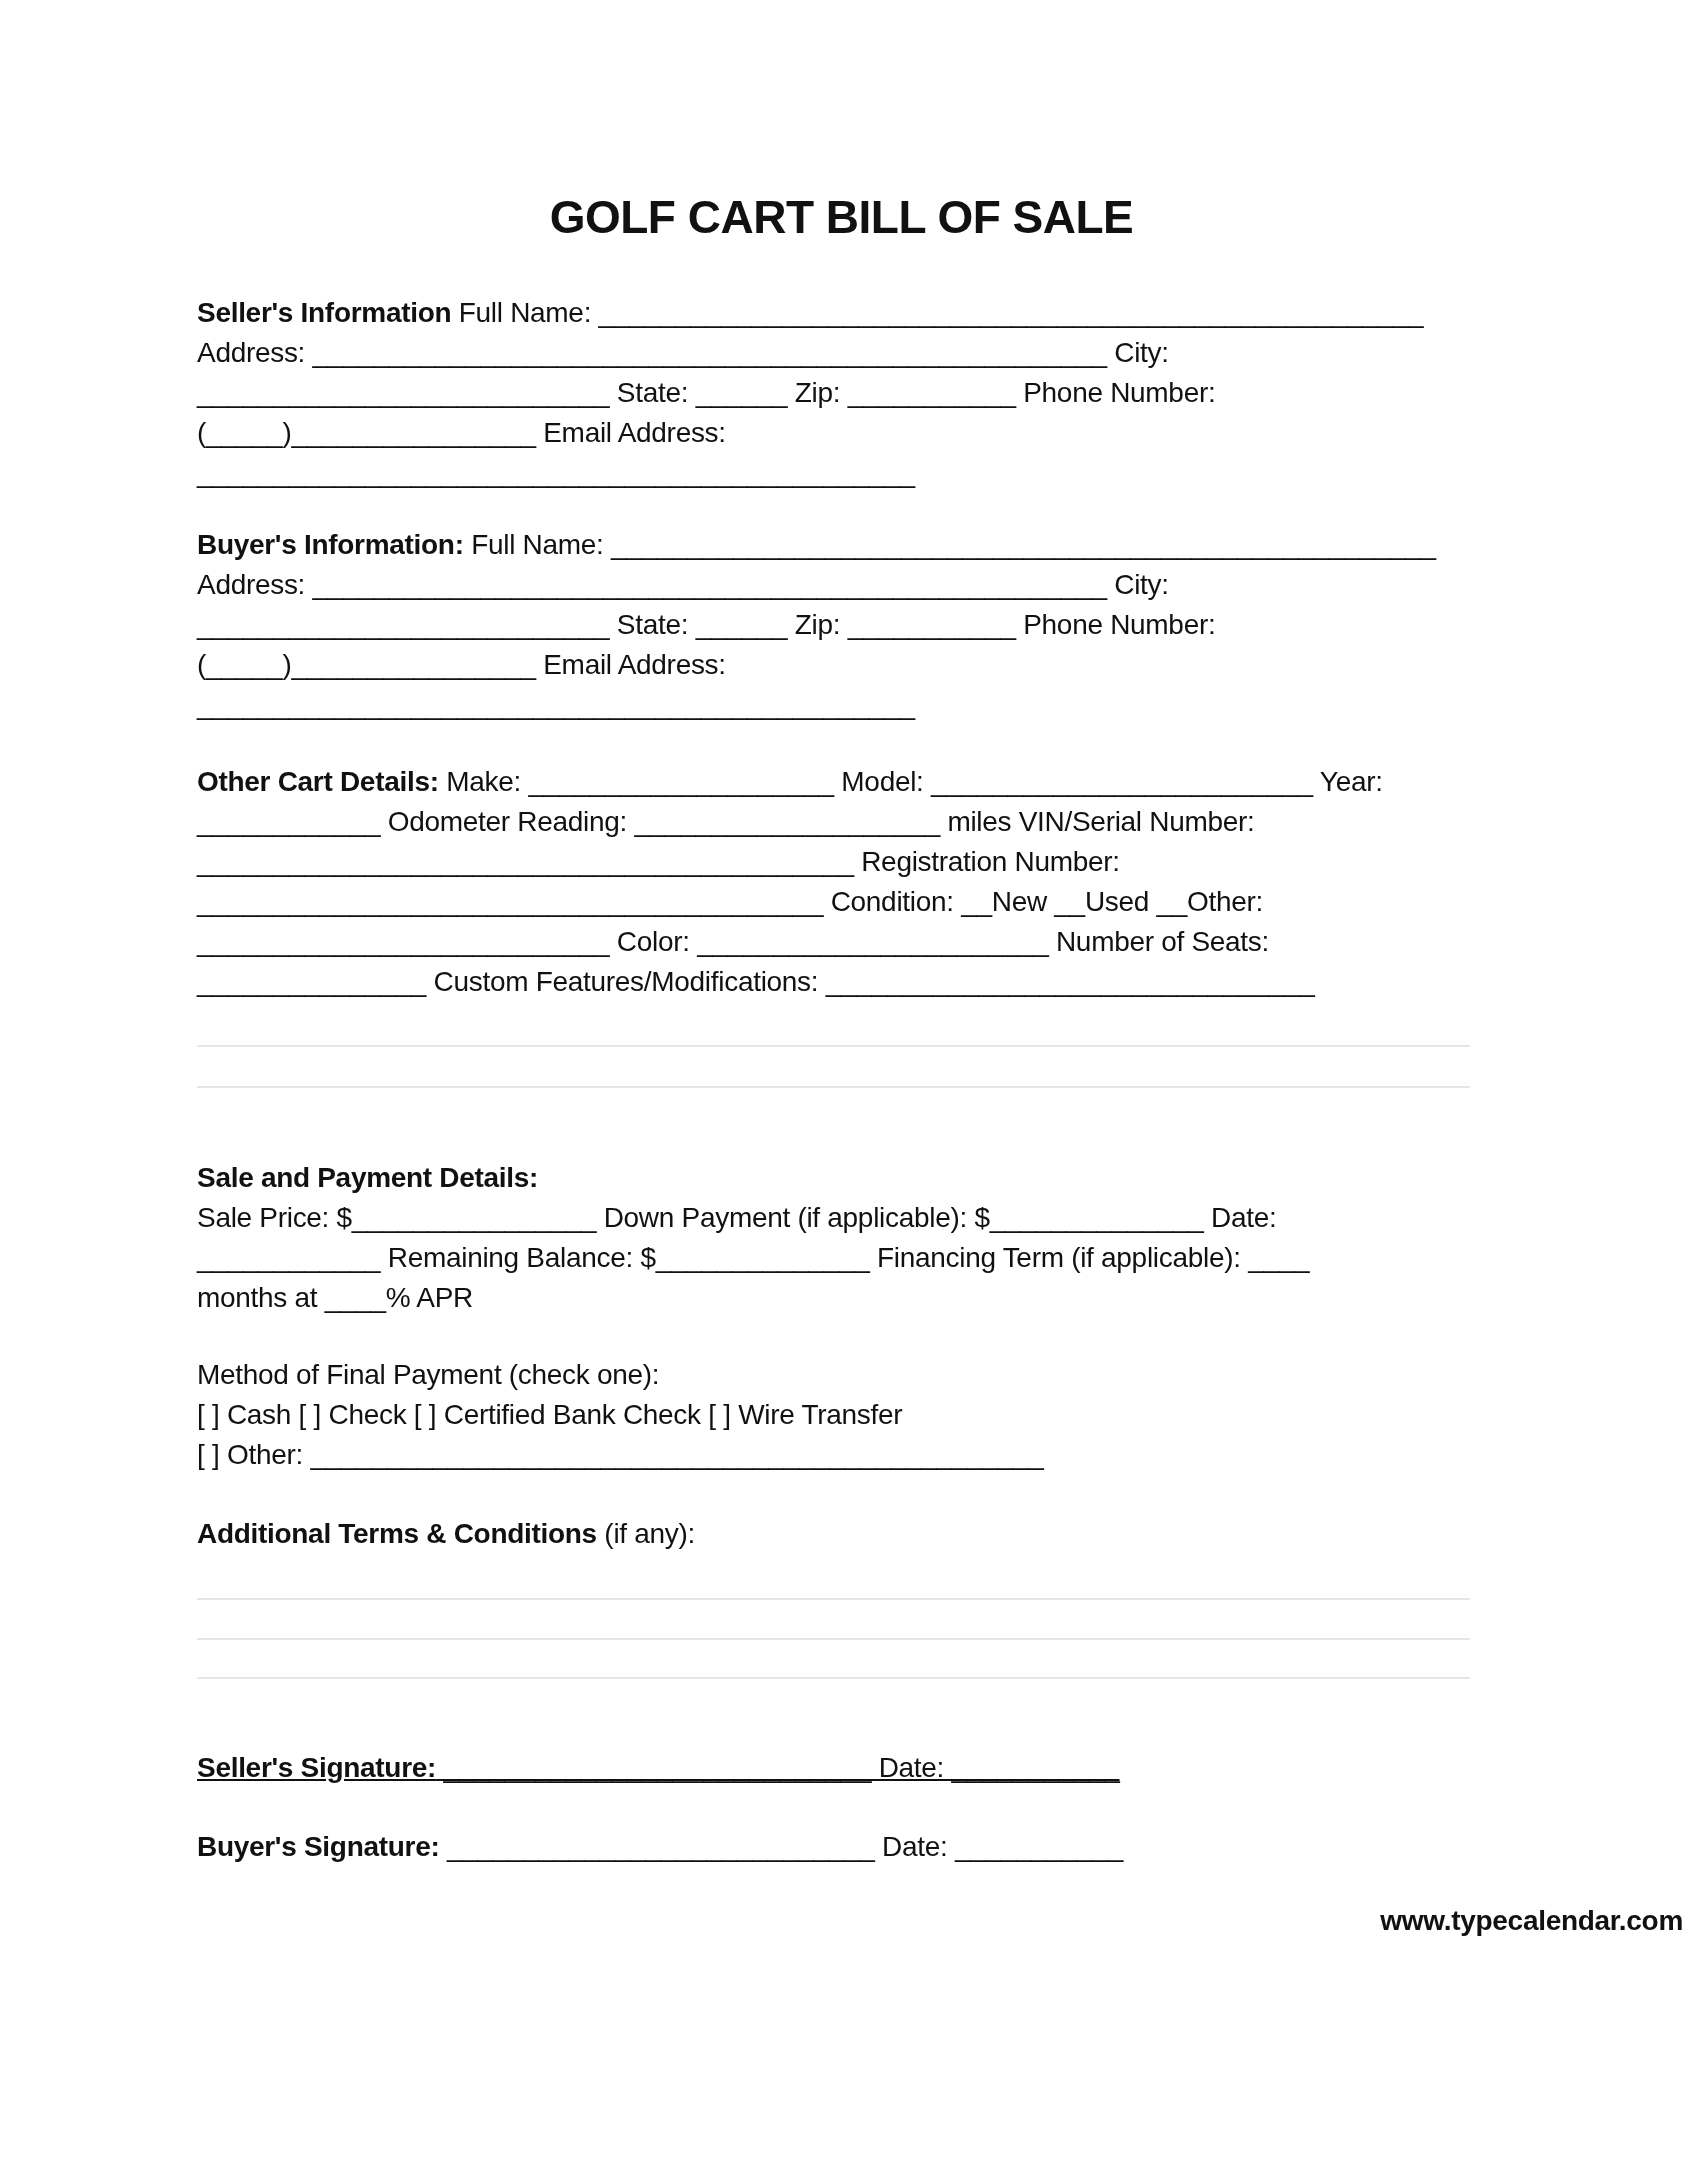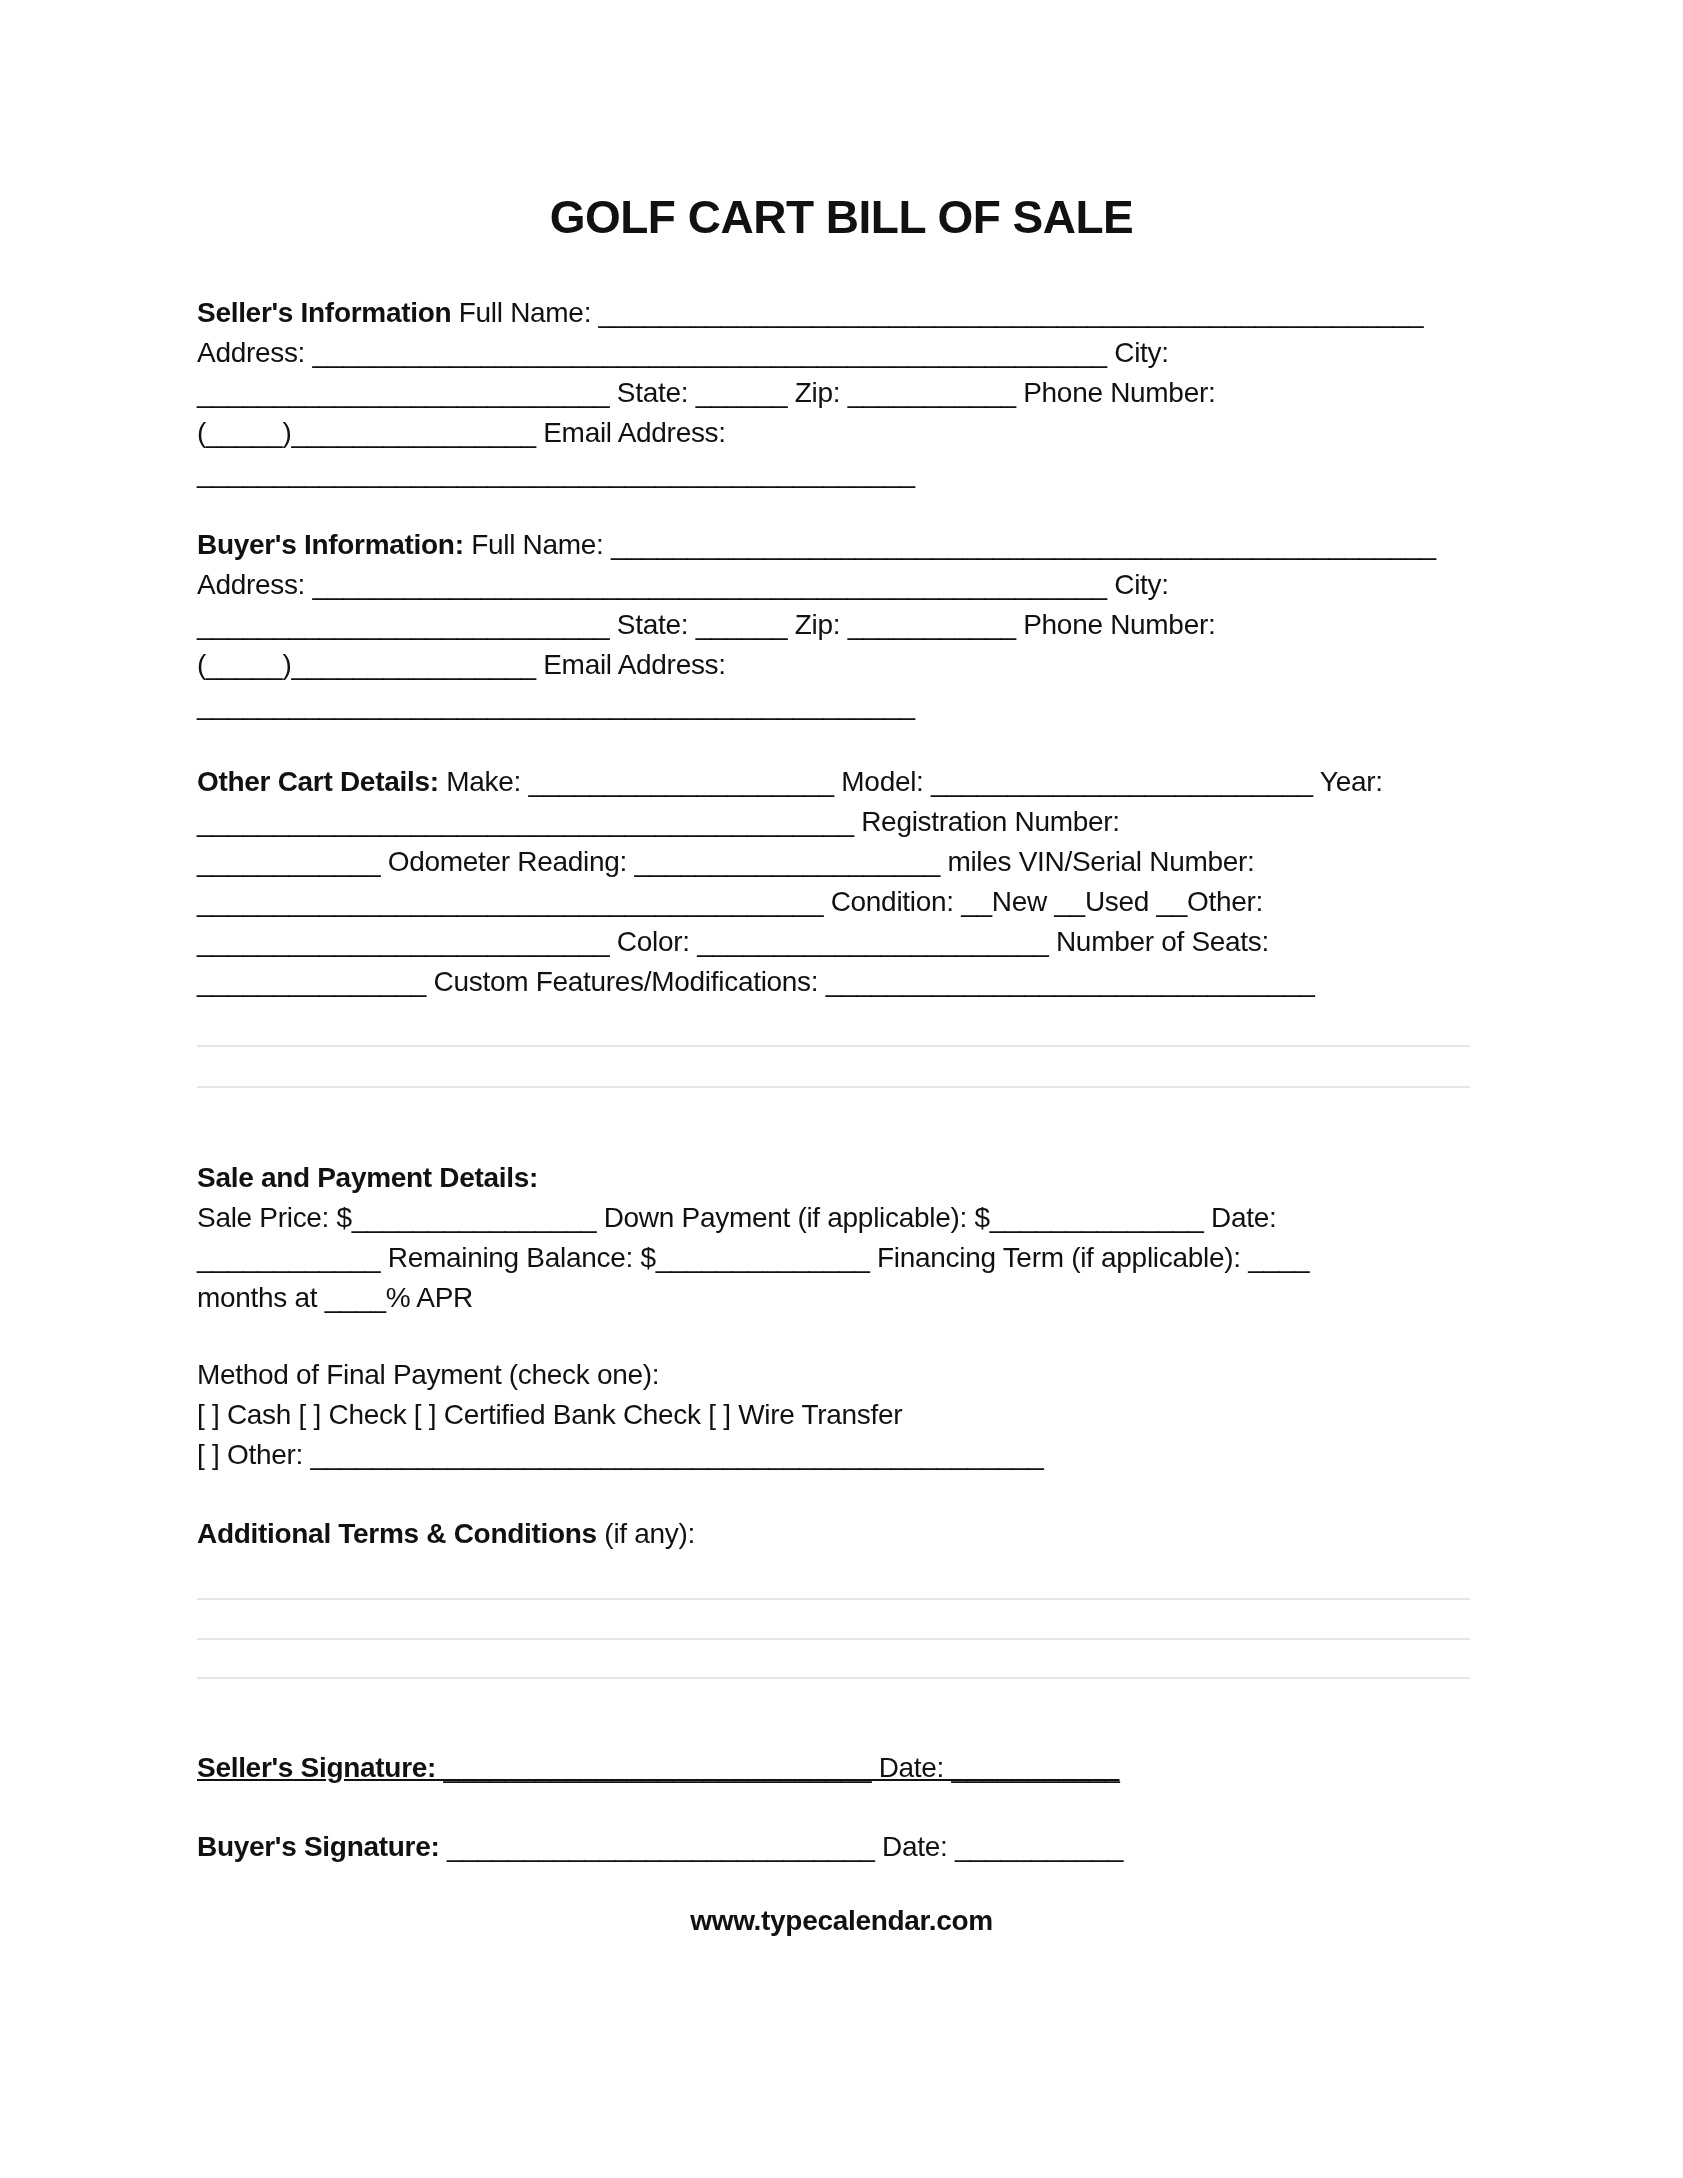--- a/index.html
+++ b/index.html
@@ -5,21 +5,21 @@
   html, body { margin: 0; padding: 0; background: #ffffff; }
   body { width: 1683px; height: 2178px; position: relative; overflow: hidden;
          font-family: "Liberation Sans", "DejaVu Sans", sans-serif; color: #111111; }
   .title { position: absolute; left: 0; width: 1683px; top: 190px; text-align: center;
            font-weight: bold; font-size: 46px; letter-spacing: -0.5px; }
   .block { position: absolute; left: 197px; width: 1287px; font-size: 28px; line-height: 40px;
            letter-spacing: -0.3px; white-space: nowrap; }
   .line { display: block; height: 40px; }
   .b { font-weight: bold; }
   .gray-line { position: absolute; left: 197px; width: 1273px; height: 0; border-top: 2px solid #e6e6e6; }
-  .footer { position: absolute; left: 0; width: 1683px; top: 1905px; text-align: center;
+  .footer { position: absolute; left: 0; width: 1683px; top: 1905px; text-align: right;
             font-weight: bold; font-size: 28px; letter-spacing: -0.3px; }
 </style>
 </head>
 <body>
 
 <div class="title">GOLF CART BILL OF SALE</div>
 
 <div class="block" style="top:287px;margin-top:6px;">
   <span class="line"><span class="b">Seller's Information</span><span> Full Name: ______________________________________________________</span></span>
   <span class="line">Address: ____________________________________________________ City:</span>
@@ -31,22 +31,22 @@
 <div class="block" style="top:525px;">
   <span class="line"><span class="b">Buyer's Information:</span><span> Full Name: ______________________________________________________</span></span>
   <span class="line">Address: ____________________________________________________ City:</span>
   <span class="line">___________________________ State: ______ Zip: ___________ Phone Number:</span>
   <span class="line">(_____)________________ Email Address:</span>
   <span class="line">_______________________________________________</span>
 </div>
 
 <div class="block" style="top:762px;">
   <span class="line"><span class="b">Other Cart Details:</span><span> Make: ____________________ Model: _________________________ Year:</span></span>
+  <span class="line">____________ Odometer Reading: ____________________ miles VIN/Serial Number:</span>
   <span class="line">___________________________________________ Registration Number:</span>
-  <span class="line">____________ Odometer Reading: ____________________ miles VIN/Serial Number:</span>
   <span class="line">_________________________________________ Condition: __New __Used __Other:</span>
   <span class="line">___________________________ Color: _______________________ Number of Seats:</span>
   <span class="line">_______________ Custom Features/Modifications: ________________________________</span>
 </div>
 
 <div class="gray-line" style="top:1045px;"></div>
 <div class="gray-line" style="top:1086px;"></div>
 
 <div class="block" style="top:1158px;">
   <span class="line b">Sale and Payment Details:</span>

